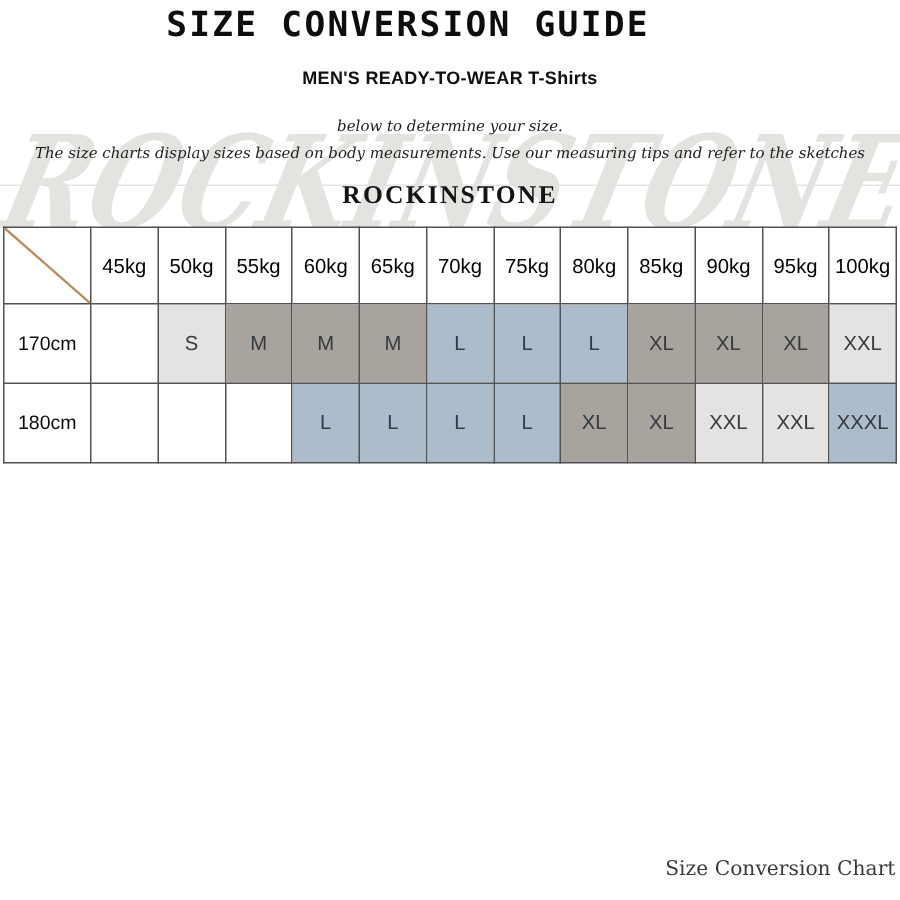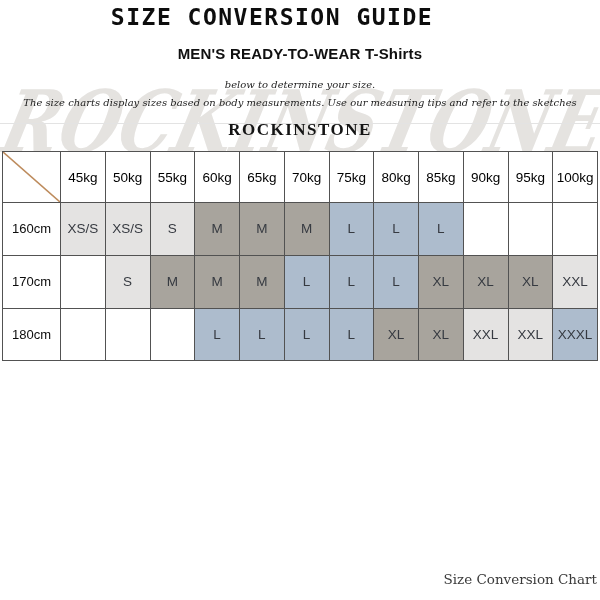--- a/index.html
+++ b/index.html
@@ -14,21 +14,21 @@
     font-size:86px;fill:#e5e3e0;
   }
   .rule{position:absolute;top:123px;left:0;width:600px;border-top:1px solid #e3e3e3;}
   .title{
     position:absolute;top:4px;left:0;width:544px;margin:0;text-align:center;
     font-family:"DejaVu Sans Mono",monospace;font-size:23px;font-weight:700;
     letter-spacing:1.5px;color:#0d0d0d;
   }
   .subtitle{
     position:absolute;top:45px;left:0;width:600px;text-align:center;
-    font-size:15px;font-weight:bold;color:#101010;letter-spacing:0.2px;
+    font-size:12px;font-weight:bold;color:#101010;letter-spacing:0.2px;
   }
   .desc{
     position:absolute;top:76px;left:0;width:600px;text-align:center;
     font-family:"DejaVu Serif",serif;font-style:italic;font-size:10px;
     color:#1c1c1c;line-height:18px;
   }
   .brand{
     position:absolute;top:120px;left:0;width:600px;text-align:center;
     font-family:"Liberation Serif",serif;font-weight:bold;font-size:17px;
     letter-spacing:1.5px;color:#141414;
@@ -109,35 +109,20 @@
           <th>80kg</th>
           <th>85kg</th>
           <th>90kg</th>
           <th>95kg</th>
           <th>100kg</th>
         </tr>
     </thead>
     <tbody>
 
         <tr>
-          <th>160cm</th>
-          <td style="background: rgb(228, 227, 226);">XS/S</td>
-          <td style="background: rgb(228, 227, 226);">XS/S</td>
-          <td style="background: rgb(228, 227, 226);">S</td>
-          <td style="background: rgb(168, 164, 157);">M</td>
-          <td style="background: rgb(168, 164, 157);">M</td>
-          <td style="background: rgb(168, 164, 157);">M</td>
-          <td style="background: rgb(173, 188, 205);">L</td>
-          <td style="background: rgb(173, 188, 205);">L</td>
-          <td style="background: rgb(173, 188, 205);">L</td>
-          <td></td>
-          <td></td>
-          <td></td>
-        </tr>
-        <tr>
           <th>170cm</th>
           <td></td>
           <td style="background: rgb(228, 227, 226);">S</td>
           <td style="background: rgb(168, 164, 157);">M</td>
           <td style="background: rgb(168, 164, 157);">M</td>
           <td style="background: rgb(168, 164, 157);">M</td>
           <td style="background: rgb(173, 188, 205);">L</td>
           <td style="background: rgb(173, 188, 205);">L</td>
           <td style="background: rgb(173, 188, 205);">L</td>
           <td style="background: rgb(168, 164, 157);">XL</td>

